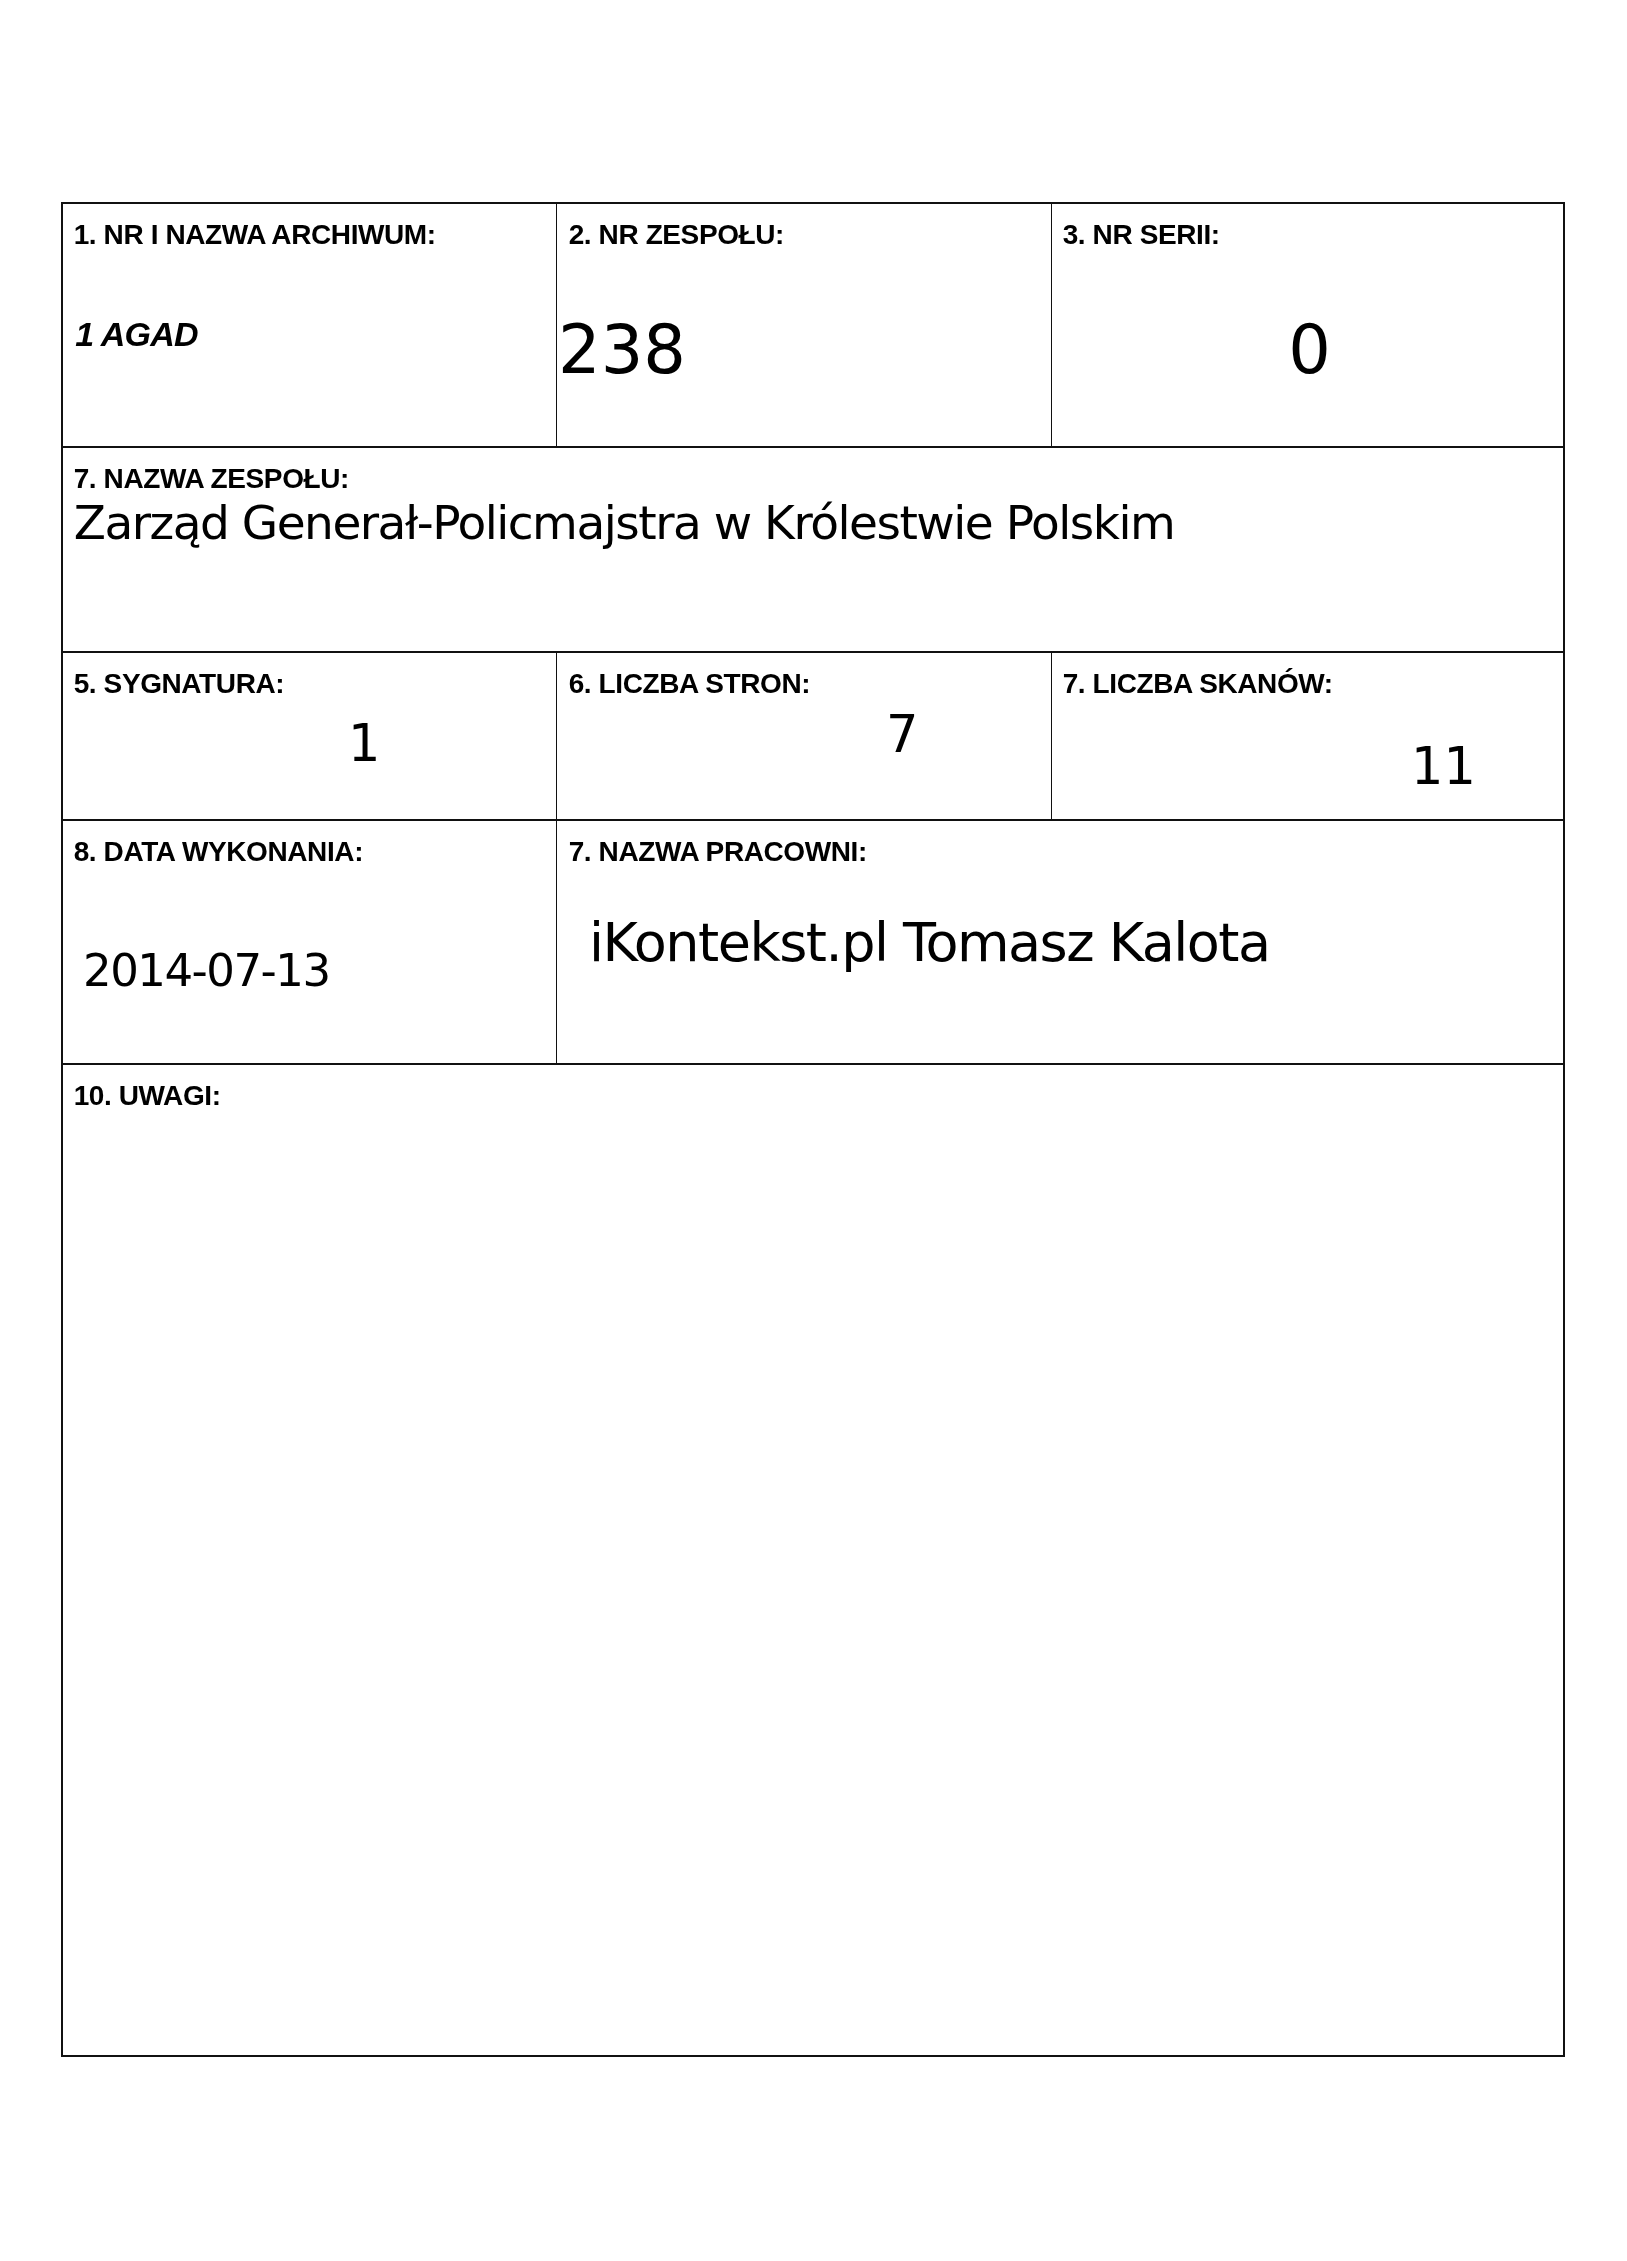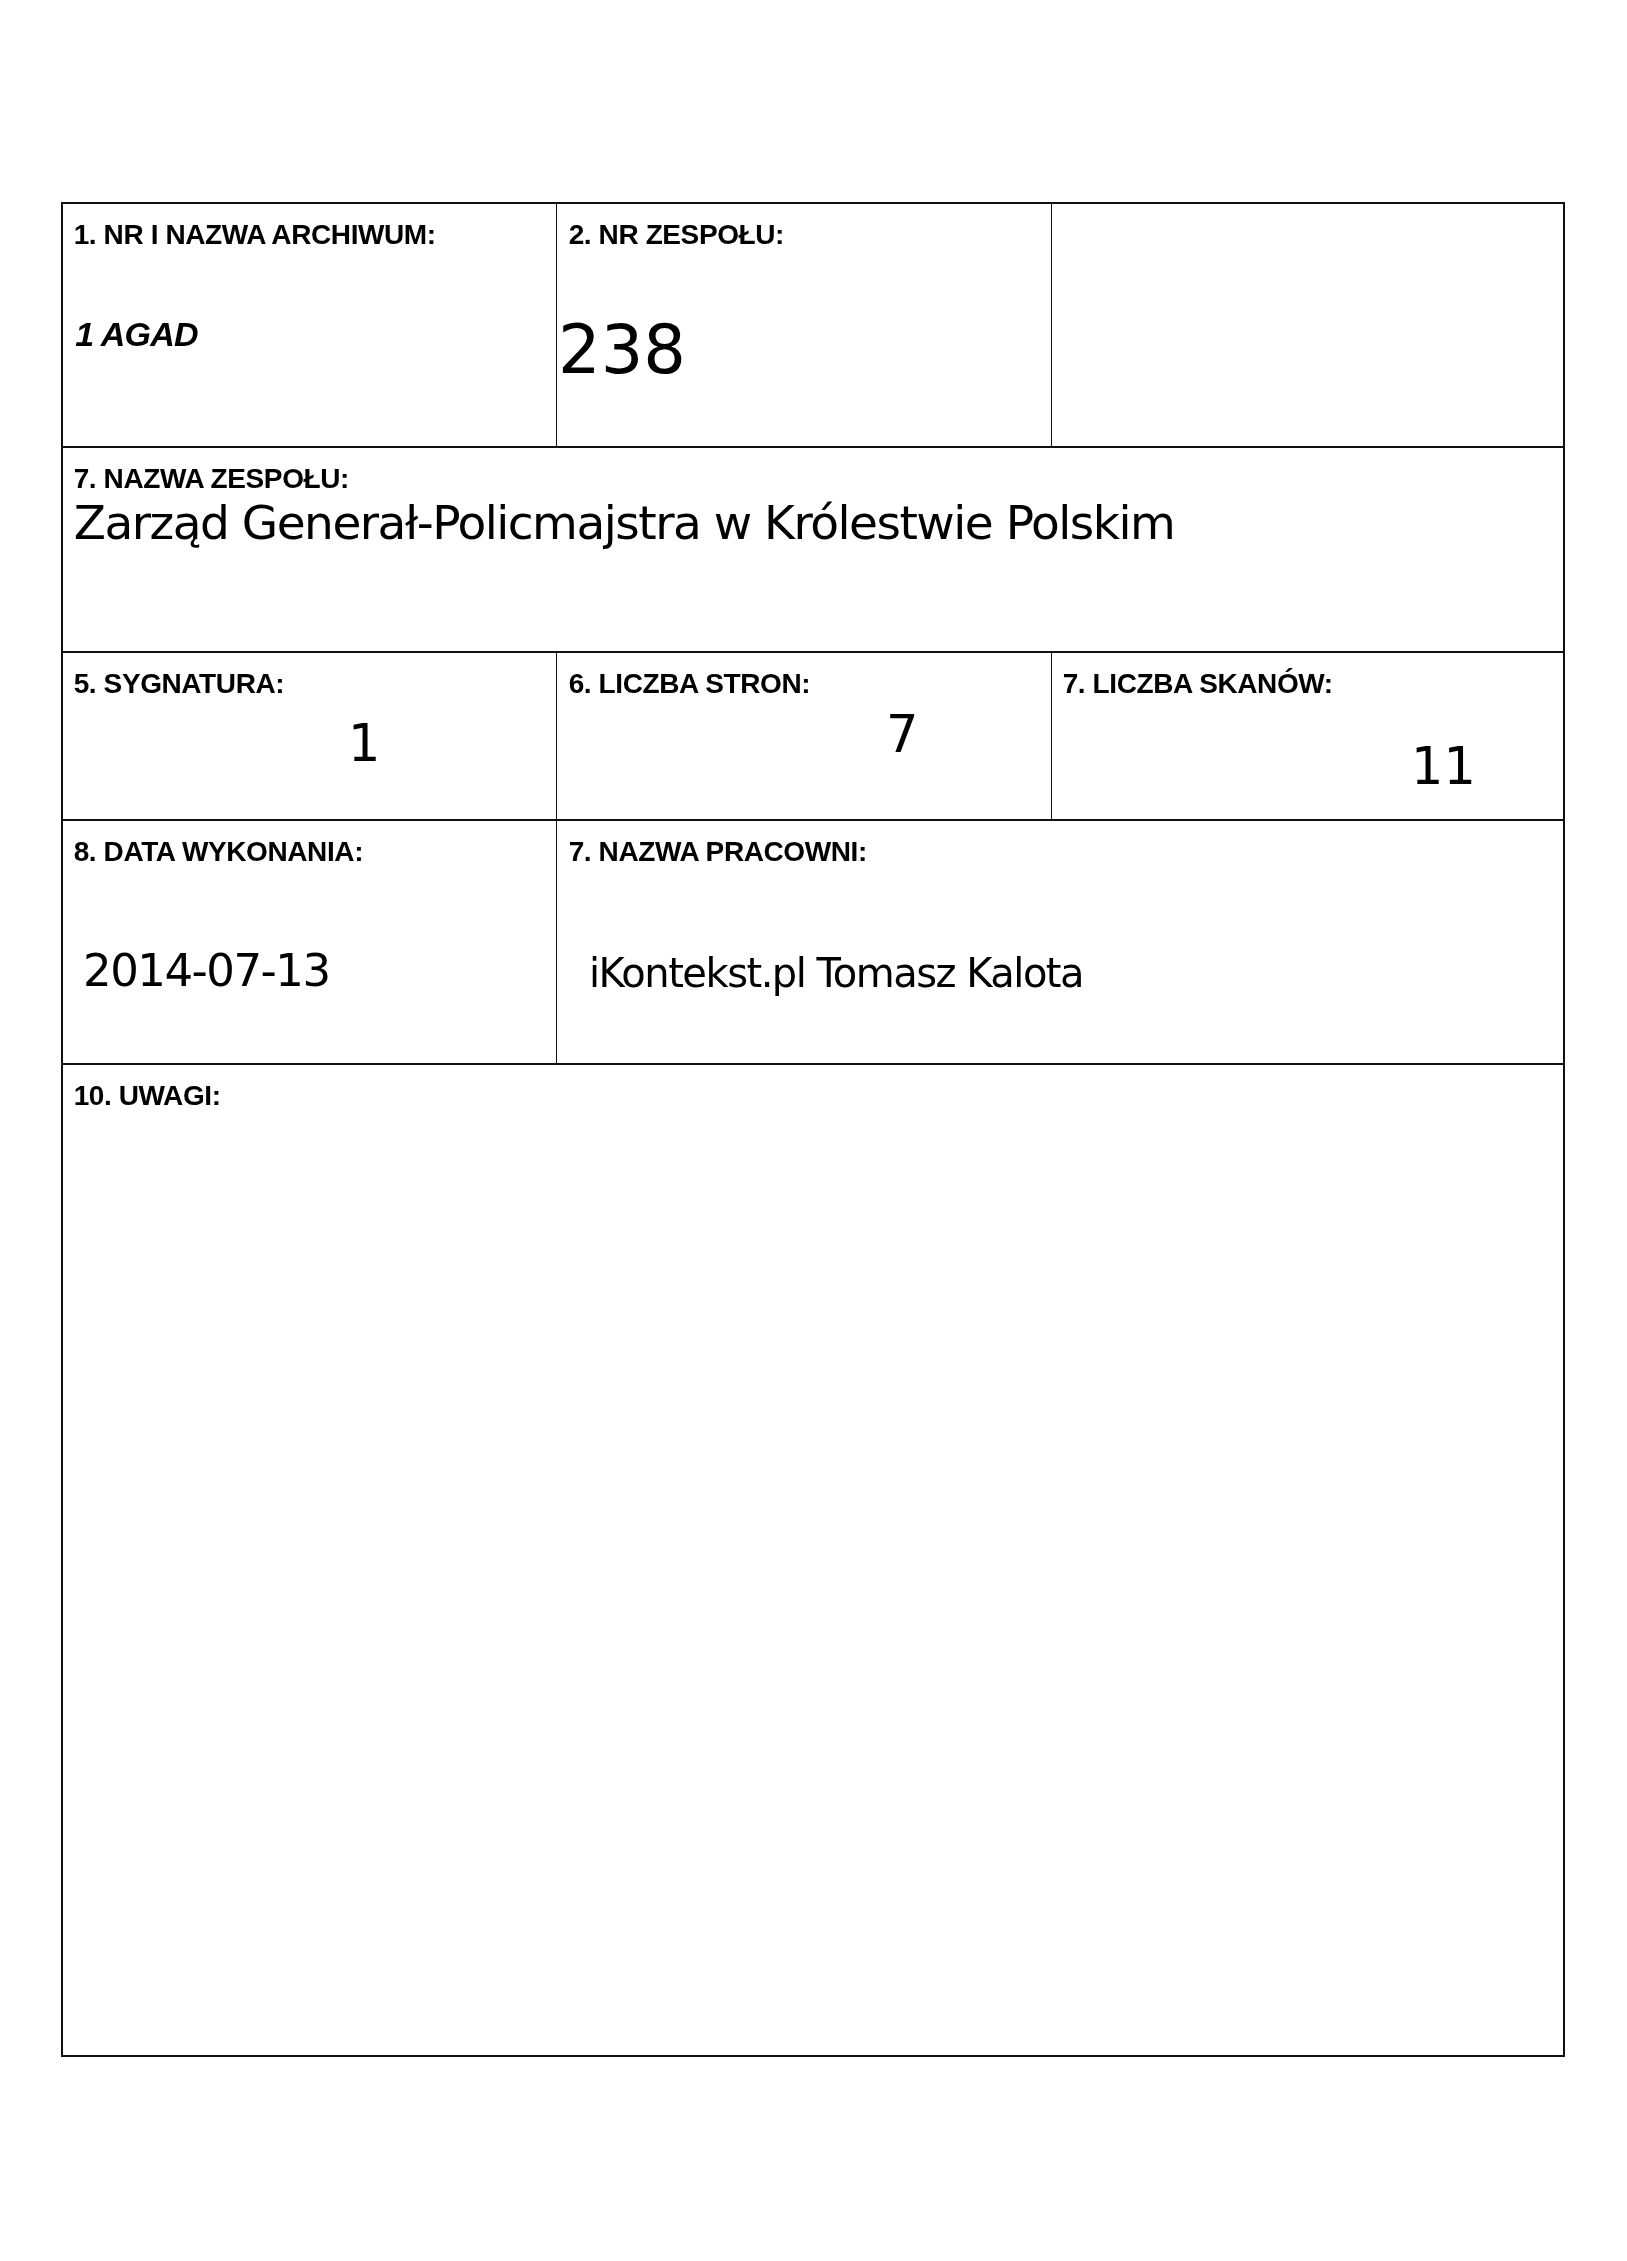--- a/index.html
+++ b/index.html
@@ -40,20 +40,24 @@
   <div class="vline" style="left:493px; top:615px; height:244px"></div>
 
   <div class="cell" style="left:0; top:0; width:493px; height:204px">
     <span class="label">1. NR I NAZWA ARCHIWUM:</span>
     <span class="value" style="left:12.3px; top:111px; font-family:'Liberation Sans',sans-serif; font-weight:bold; font-style:italic; font-size:34px; letter-spacing:-0.8px;text-align:center;">1 AGAD</span>
   </div>
   <div class="cell" style="left:495px; top:0; width:493px; height:242px">
     <span class="label">2. NR ZESPOŁU:</span>
     <span class="value" style="left:0; width:493px; text-align:left; top:107px; font-size:67px;">238</span>
   </div>
+  <div class="cell" style="left:989px; top:0; width:515px; height:242px">
+    <span class="label">3. NR SERII:</span>
+    <span class="value" style="left:0; width:515px; text-align:center; top:107px; font-size:67px;">0</span>
+  </div>
 
   <div class="cell" style="left:0; top:244px; width:1504px; height:203px">
     <span class="label">7. NAZWA ZESPOŁU:</span>
     <span class="value" style="left:10.7px; top:47px; font-size:47px; letter-spacing:-1.5px;">Zarząd Generał-Policmajstra w Królestwie Polskim</span>
   </div>
 
   <div class="cell" style="left:0; top:449px; width:493px; height:165px">
     <span class="label">5. SYGNATURA:</span>
     <span class="value" style="left:285px; top:61px; font-size:51px;">1</span>
   </div>
@@ -65,21 +69,21 @@
     <span class="label">7. LICZBA SKANÓW:</span>
     <span class="value" style="left:329px; top:84px; font-size:51px;margin-left:30px;">11</span>
   </div>
 
   <div class="cell" style="left:0; top:617px; width:493px; height:302px">
     <span class="label">8. DATA WYKONANIA:</span>
     <span class="value" style="left:20px; top:123px; font-size:45px; letter-spacing:-1.5px;text-align:center;">2014-07-13</span>
   </div>
   <div class="cell" style="left:495px; top:617px; width:1009px; height:242px">
     <span class="label">7. NAZWA PRACOWNI:</span>
-    <span class="value" style="left:31px; top:90px; font-size:40px; letter-spacing:-1.5px;margin-top:39px;">iKontekst.pl Tomasz Kalota</span>
+    <span class="value" style="left:31px; top:90px; font-size:54px; letter-spacing:-1.5px;">iKontekst.pl Tomasz Kalota</span>
   </div>
 
   <div class="cell" style="left:0; top:861px; width:1504px; height:991px">
     <span class="label">10. UWAGI:</span>
     <span class="value" style="left:10.7px; top:69px; font-size:31px;"></span>
   </div>
 </div>
 
 
 </body></html>

